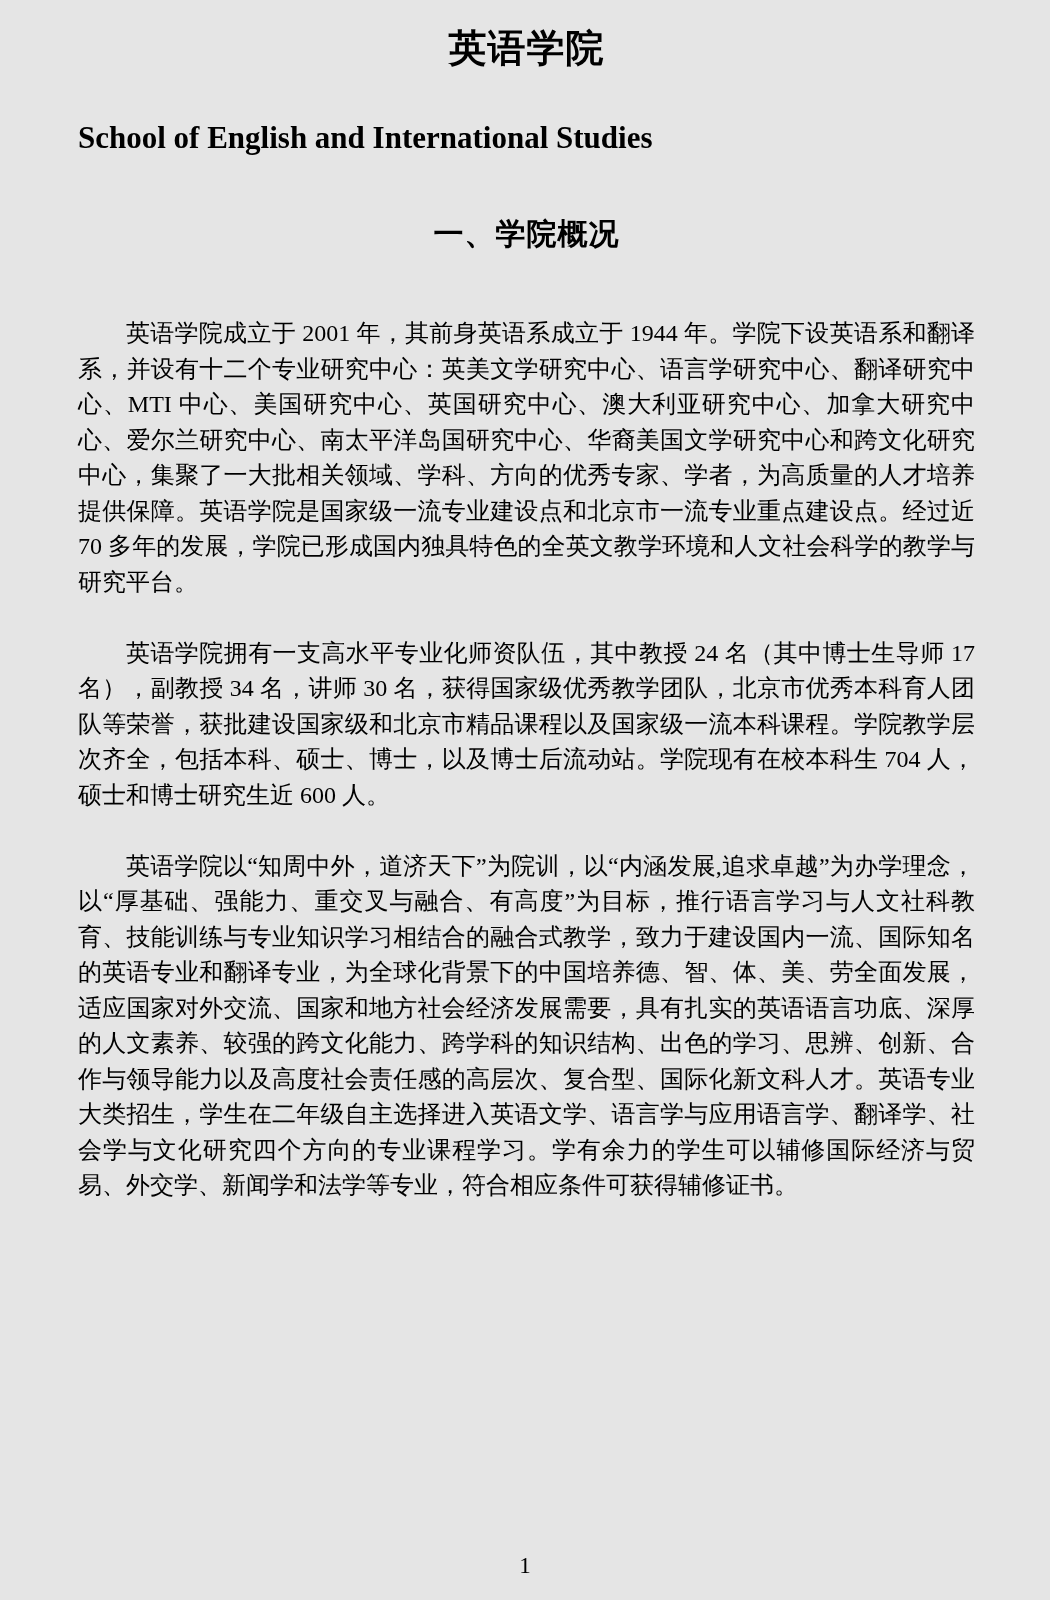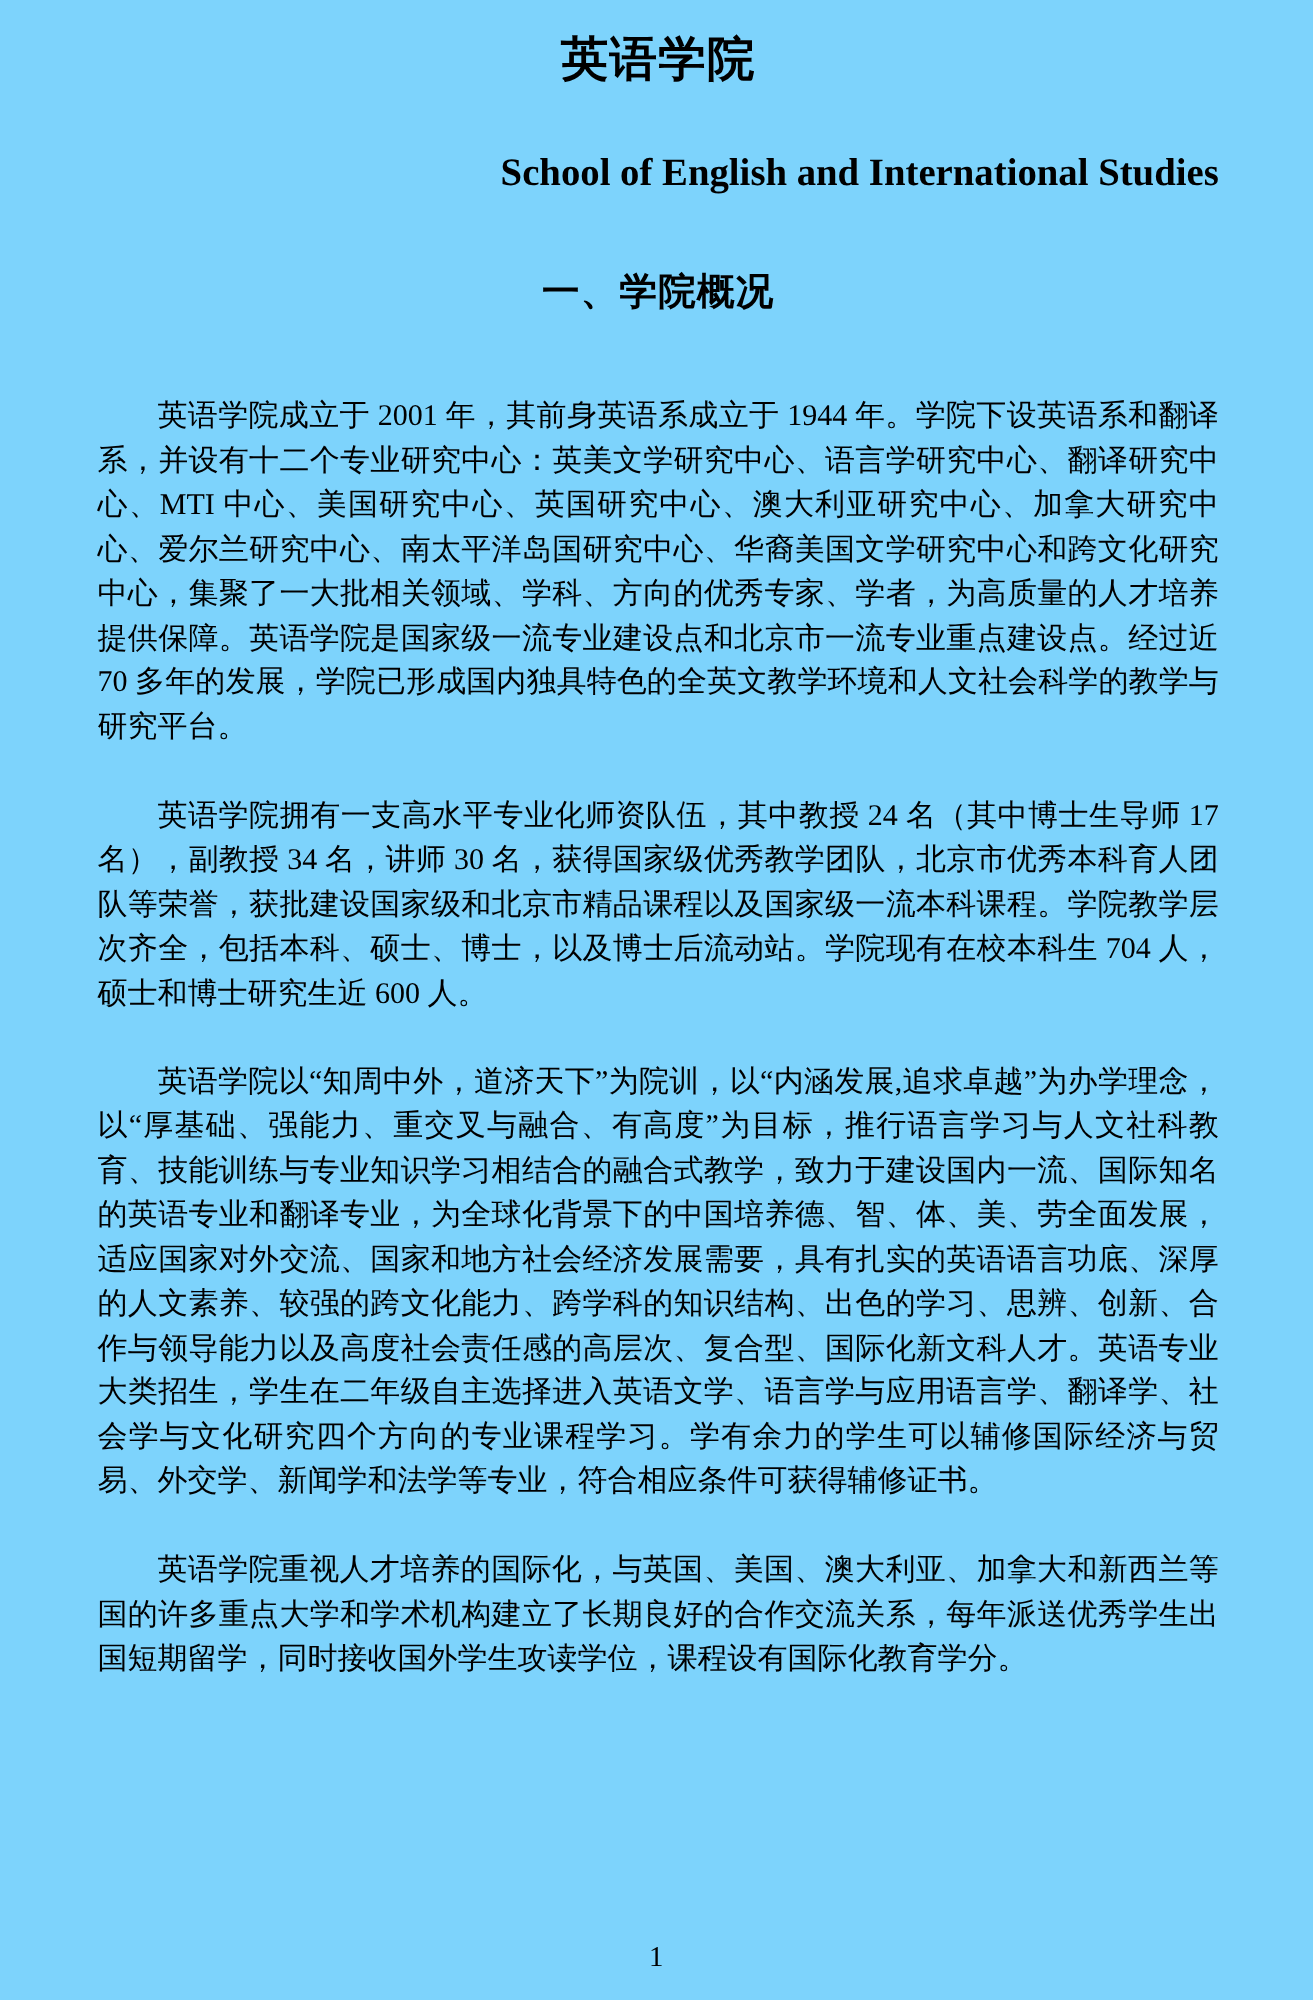--- a/index.html
+++ b/index.html
@@ -4,21 +4,21 @@
 <style>
   html, body {
     margin: 0;
     padding: 0;
     background: #ffffff;
   }
   .page {
     position: relative;
     width: 1050px;
     height: 1600px;
-    background: #7dd3fc;
+    background: #e5e5e5;
     color: #000000;
     overflow: hidden;
   }
   .content {
     margin-left: 78px;
     margin-right: 75px;
   }
   .title-cn {
     margin: 28px 0 0 0;
     font-family: "Liberation Sans", "DejaVu Sans", sans-serif;
@@ -27,21 +27,21 @@
     line-height: 40px;
     text-align: center;
     letter-spacing: 1px;
   }
   .title-en {
     margin: 50px 0 0 0;
     font-family: "Liberation Serif", "DejaVu Serif", serif;
     font-weight: bold;
     font-size: 31px;
     line-height: 40px;
-    text-align: right;
+    text-align: left;
   }
   .section-heading {
     margin: 58px 0 0 0;
     font-family: "Liberation Sans", "DejaVu Sans", sans-serif;
     font-weight: bold;
     font-size: 30px;
     line-height: 36px;
     text-align: center;
     letter-spacing: 1px;
   }
@@ -77,18 +77,17 @@
     <h1 class="title-cn">英语学院</h1>
 
     <h2 class="title-en">School of English and International Studies</h2>
 
     <h3 class="section-heading">一、学院概况</h3>
 
     <div class="body-text">
       <p class="first">英语学院成立于 2001 年，其前身英语系成立于 1944 年。学院下设英语系和翻译系，并设有十二个专业研究中心：英美文学研究中心、语言学研究中心、翻译研究中心、MTI 中心、美国研究中心、英国研究中心、澳大利亚研究中心、加拿大研究中心、爱尔兰研究中心、南太平洋岛国研究中心、华裔美国文学研究中心和跨文化研究中心，集聚了一大批相关领域、学科、方向的优秀专家、学者，为高质量的人才培养提供保障。英语学院是国家级一流专业建设点和北京市一流专业重点建设点。经过近 70 多年的发展，学院已形成国内独具特色的全英文教学环境和人文社会科学的教学与研究平台。</p>
       <p>英语学院拥有一支高水平专业化师资队伍，其中教授 24 名（其中博士生导师 17 名），副教授 34 名，讲师 30 名，获得国家级优秀教学团队，北京市优秀本科育人团队等荣誉，获批建设国家级和北京市精品课程以及国家级一流本科课程。学院教学层次齐全，包括本科、硕士、博士，以及博士后流动站。学院现有在校本科生 704 人，硕士和博士研究生近 600 人。</p>
       <p>英语学院以“知周中外，道济天下”为院训，以“内涵发展,追求卓越”为办学理念，以“厚基础、强能力、重交叉与融合、有高度”为目标，推行语言学习与人文社科教育、技能训练与专业知识学习相结合的融合式教学，致力于建设国内一流、国际知名的英语专业和翻译专业，为全球化背景下的中国培养德、智、体、美、劳全面发展，适应国家对外交流、国家和地方社会经济发展需要，具有扎实的英语语言功底、深厚的人文素养、较强的跨文化能力、跨学科的知识结构、出色的学习、思辨、创新、合作与领导能力以及高度社会责任感的高层次、复合型、国际化新文科人才。英语专业大类招生，学生在二年级自主选择进入英语文学、语言学与应用语言学、翻译学、社会学与文化研究四个方向的专业课程学习。学有余力的学生可以辅修国际经济与贸易、外交学、新闻学和法学等专业，符合相应条件可获得辅修证书。</p>
-      <p>英语学院重视人才培养的国际化，与英国、美国、澳大利亚、加拿大和新西兰等国的许多重点大学和学术机构建立了长期良好的合作交流关系，每年派送优秀学生出国短期留学，同时接收国外学生攻读学位，课程设有国际化教育学分。</p>
     </div>
   </div>
 
   <div class="page-number">1</div>
 </div>
 
 </body></html>

